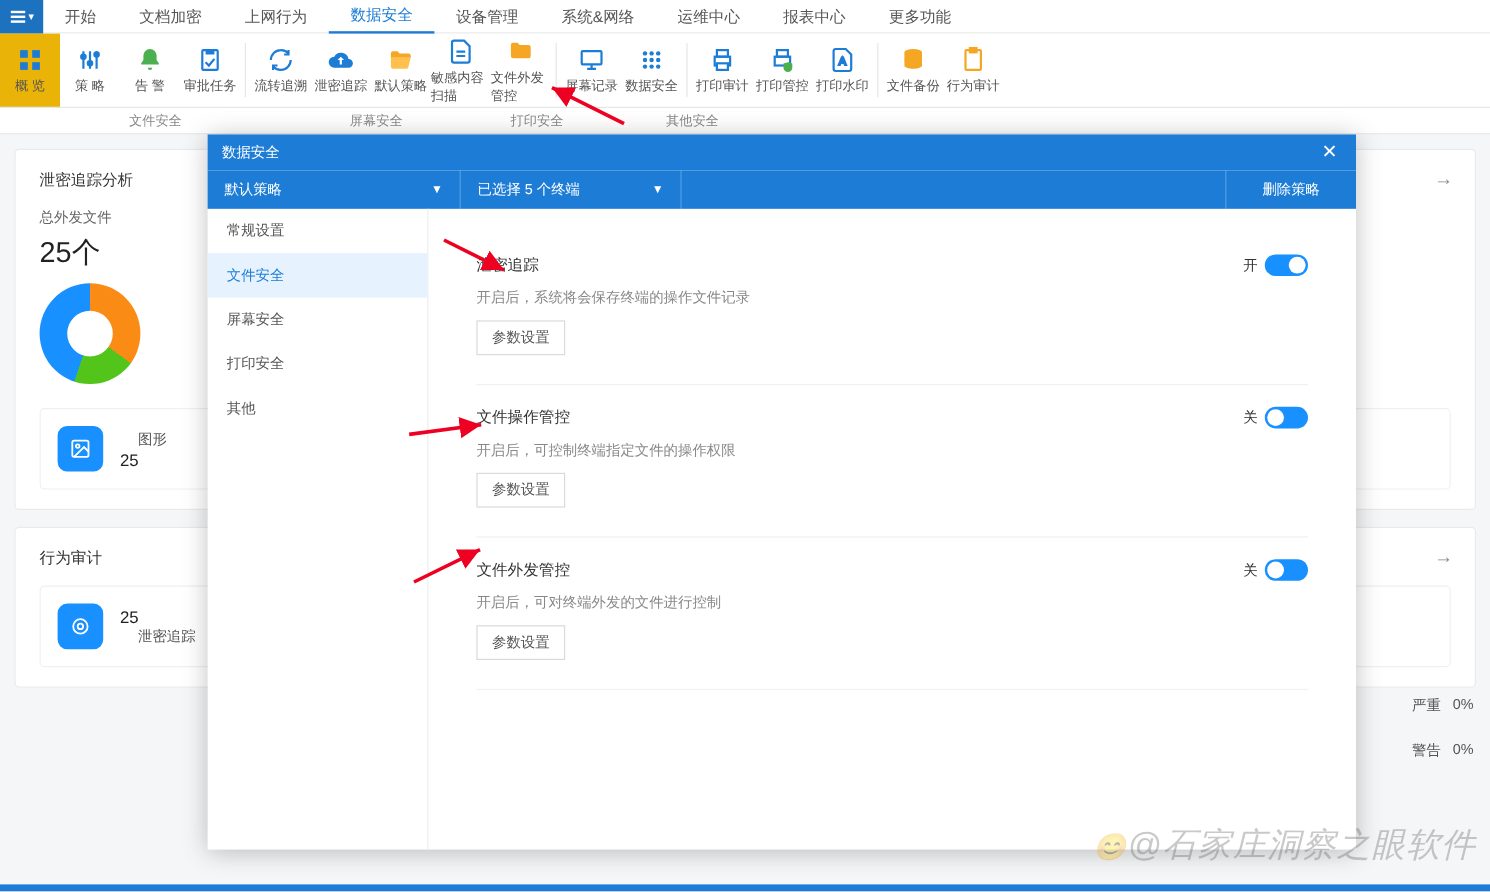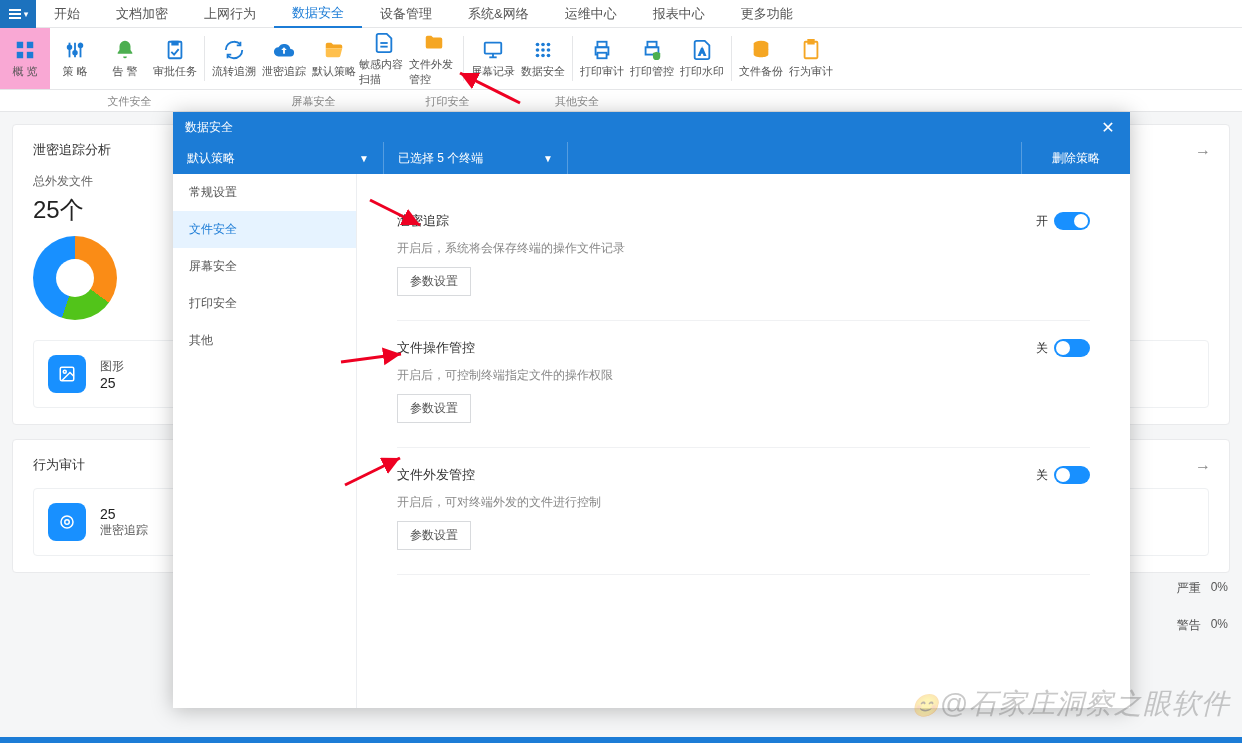--- a/index.html
+++ b/index.html
@@ -7,21 +7,21 @@
 
 
 .menubar { height: 28px; background: #fff; border-bottom: 1px solid #e5e6e8; display: flex; align-items: center; padding: 0; }
 .menubar .menu-btn { width: 36px; height: 28px; background: #1c72be; display: flex; align-items: center; justify-content: center; color: #fff; }
 .menubar .menu-item { padding: 0 18px; font-size: 13px; color: #555; cursor: pointer; line-height: 28px; }
 .menubar .menu-item.active { color: #1c7cd6; border-bottom: 2px solid #1c7cd6; line-height: 26px; }
 
 
 .ribbon { height: 62px; background: #fff; display: flex; border-bottom: 1px solid #e5e6e8; }
 .ribbon-item { width: 50px; display: flex; flex-direction: column; align-items: center; justify-content: center; cursor: pointer; font-size: 11px; color: #555; gap: 2px; }
-.ribbon-item.active { background: #f9a8d4; }
+.ribbon-item.active { background: #eab308; }
 .ribbon-item .ricon { width: 24px; height: 24px; display: flex; align-items: center; justify-content: center; }
 .ribbon-sep { width: 1px; background: #e5e6e8; margin: 8px 4px; }
 
 
 .section-labels { height: 22px; background: #fff; display: flex; border-bottom: 1px solid #e5e6e8; font-size: 11px; color: #888; }
 .section-label { text-align: center; line-height: 22px; }
 
 
 .main { position: relative; padding: 12px; }
 .card { background: #fff; border: 1px solid #e9eaec; border-radius: 4px; padding: 16px 20px; margin-bottom: 14px; position: relative; }
@@ -29,21 +29,21 @@
 .card-arrow { position: absolute; right: 18px; top: 16px; color: #888; font-size: 16px; cursor: pointer; }
 .stat-sub { font-size: 12px; color: #666; }
 .stat-val { font-size: 24px; color: #222; font-weight: 500; margin-top: 4px; }
 
 .donut-wrap { display: flex; align-items: center; margin-top: 10px; }
 .donut { width: 84px; height: 84px; border-radius: 50%; background: conic-gradient(#fa8c16 0 35%, #52c41a 35% 55%, #1890ff 55% 100%); display:flex; align-items:center; justify-content:center; }
 .donut-hole { width: 38px; height: 38px; background: #fff; border-radius: 50%; }
 
 .icon-card { display: flex; align-items: center; gap: 14px; margin-top: 20px; border: 1px solid #eef0f2; padding: 14px; border-radius: 4px; }
 .sq-icon { width: 38px; height: 38px; background: #1890ff; border-radius: 8px; display: flex; align-items: center; justify-content: center; color: #fff; }
-.icon-card-text .t1 { font-size: 12px; color: #555; }
+.icon-card-text .t1 { font-size: 12px; color: #555; margin-left: 15px; }
 .icon-card-text .t2 { font-size: 14px; color: #222; font-weight: 500; }
 
 
 .modal { position: absolute; left: 173px; top: 112px; width: 957px; height: 596px; background: #fff; box-shadow: 0 2px 20px rgba(0,0,0,.25); z-index: 100; display: flex; flex-direction: column; }
 .modal-header { height: 30px; background: #1c7cd6; color: #fff; display: flex; align-items: center; padding: 0 12px; font-size: 12px; }
 .modal-header .close { margin-left: auto; cursor: pointer; font-size: 16px; width: 20px; text-align: center; }
 .modal-subhead { height: 32px; background: #1c7cd6; display: flex; color: #fff; font-size: 12px; }
 .modal-subhead .cell { display: flex; align-items: center; padding: 0 14px; border-right: 1px solid rgba(255,255,255,.25); cursor: pointer; }
 .modal-subhead .cell.drop { justify-content: space-between; }
 .modal-subhead .cell .caret { font-size: 10px; }

